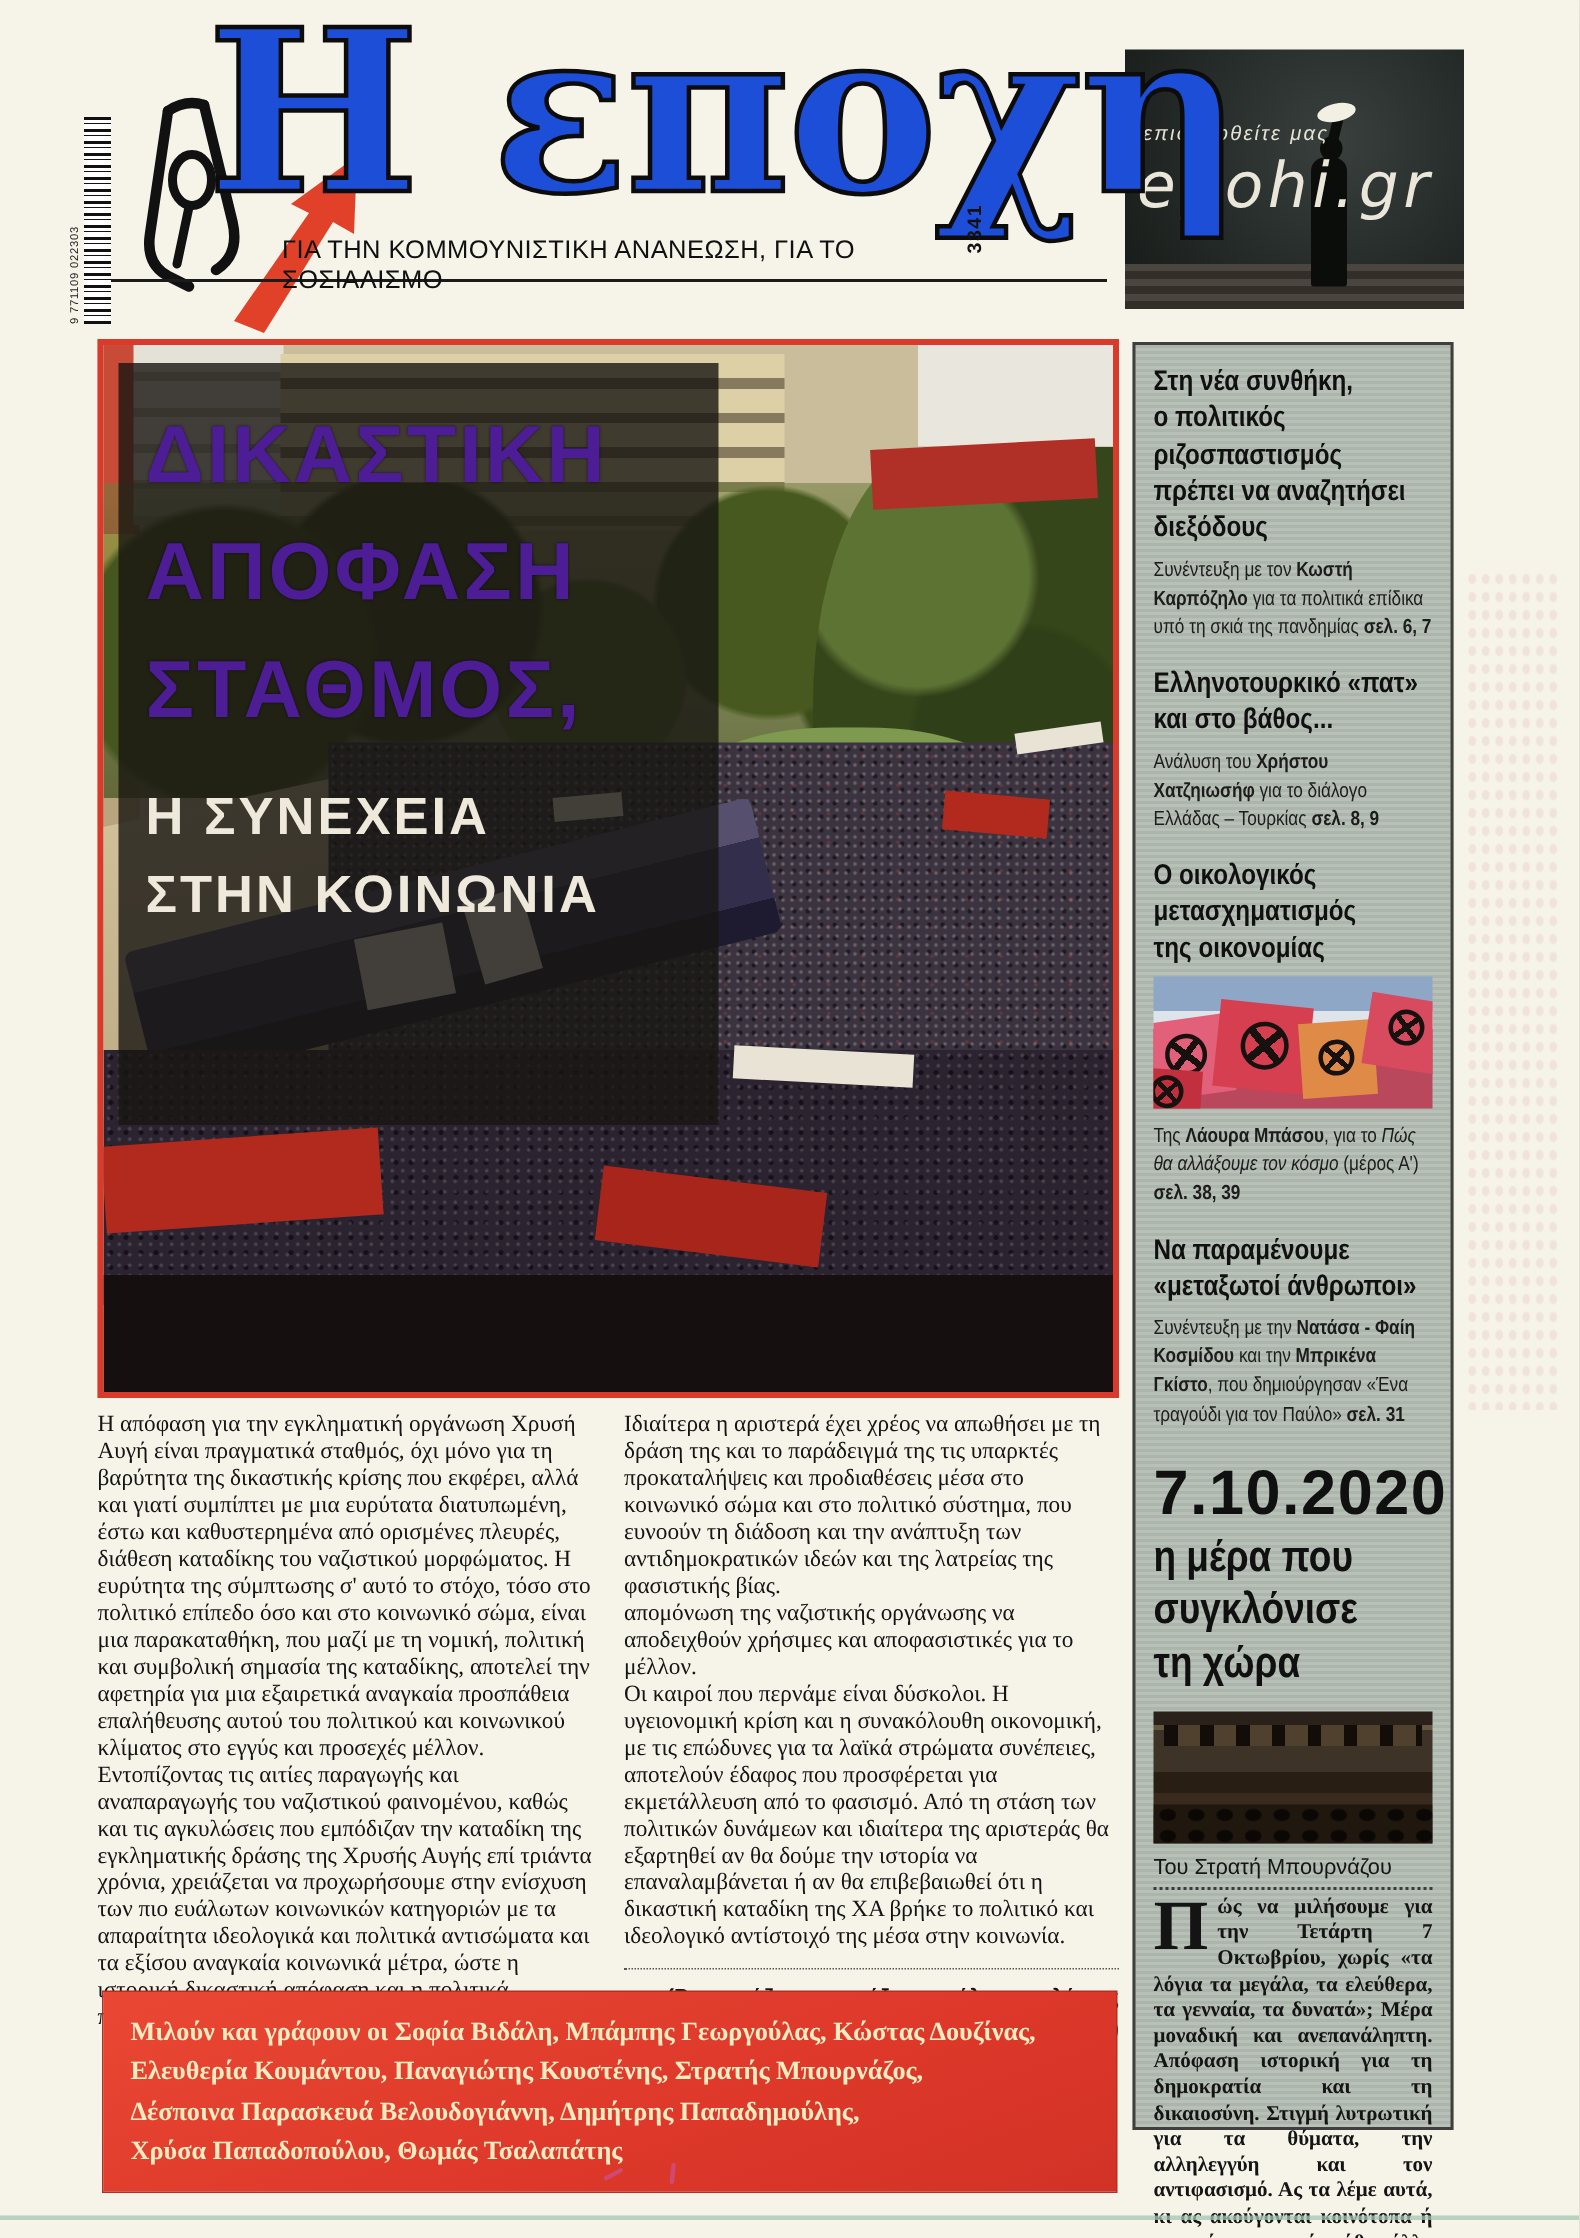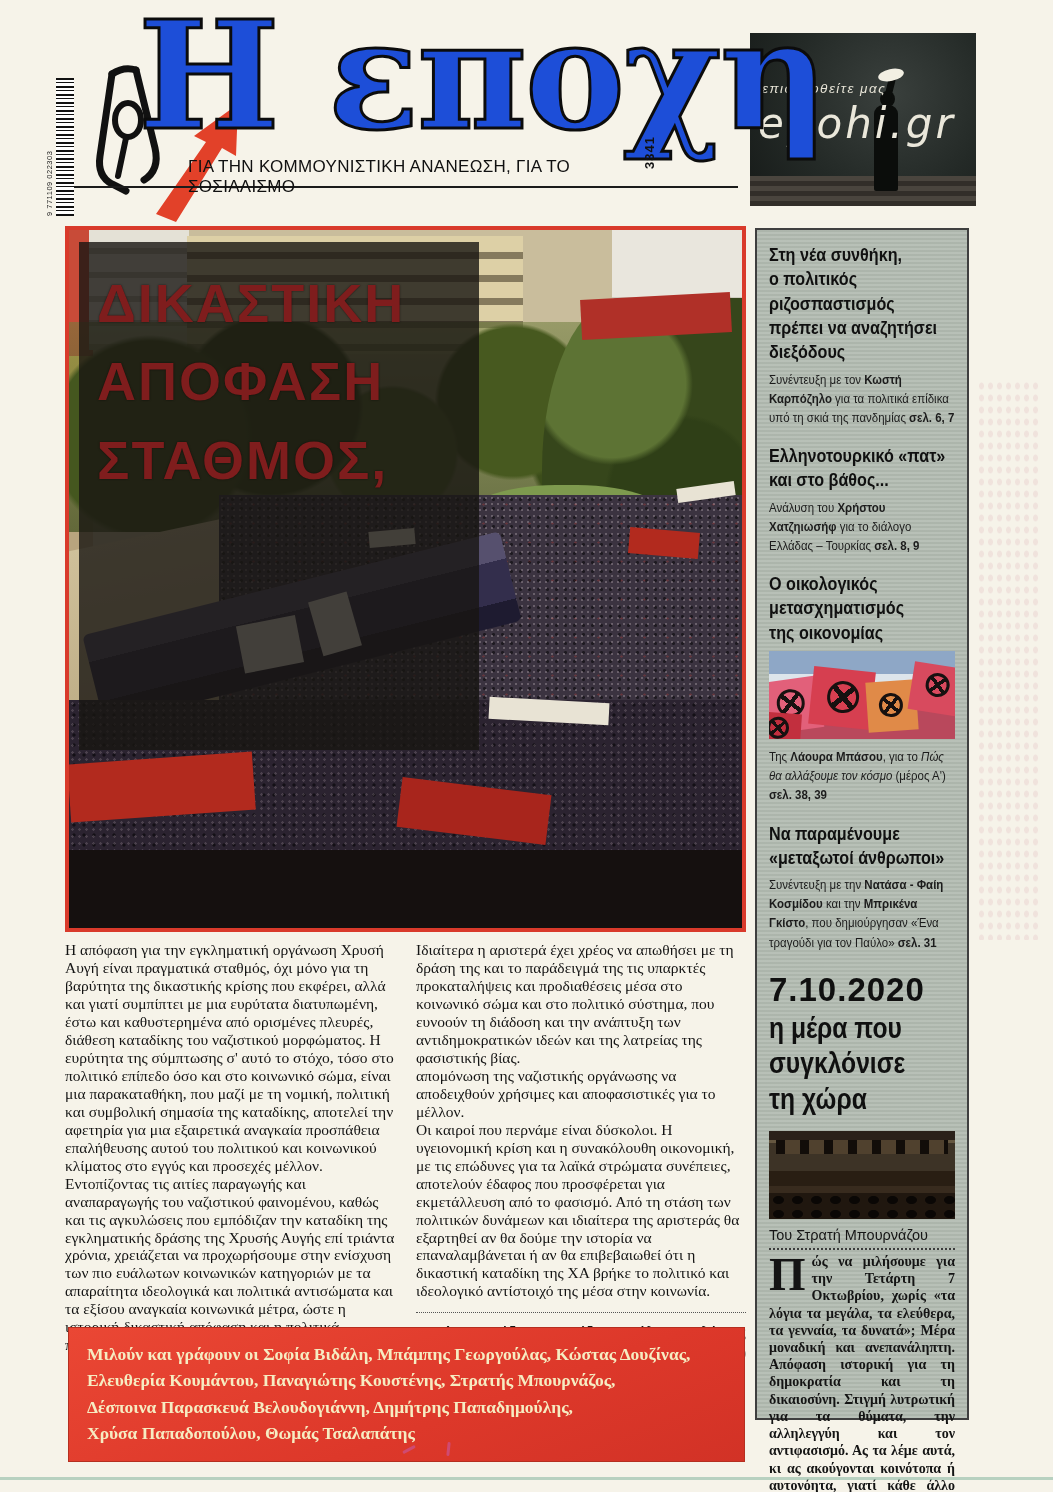--- a/index.html
+++ b/index.html
@@ -91,21 +91,21 @@
   .r2{left:330px;top:556px;width:150px;height:50px;transform:rotate(7deg);background:#a8251c;}
   .r3{left:512px;top:66px;width:150px;height:40px;transform:rotate(-3deg);background:#b03028;}
   .r4{left:560px;top:300px;width:70px;height:26px;transform:rotate(5deg);}
   .ph-white{position:absolute;background:#e8e3d4;}
   .w1{left:300px;top:300px;width:46px;height:16px;transform:rotate(-5deg);}
   .w2{left:420px;top:470px;width:120px;height:22px;transform:rotate(3deg);}
   .w3{left:608px;top:255px;width:58px;height:14px;transform:rotate(-8deg);}
   .ph-overlay{position:absolute;left:10px;top:12px;width:400px;height:508px;
     background:rgba(24,21,17,.80);padding:22px 14px 0 18px;box-sizing:border-box;}
   .ov-head{font-weight:700;font-size:54px;line-height:1.45;letter-spacing:2px;
-    color:#7f1d1d;white-space:pre-line;text-shadow:0 0 2px rgba(0,0,0,.6);}
+    color:#4c1d95;white-space:pre-line;text-shadow:0 0 2px rgba(0,0,0,.6);}
   .ov-sub{margin-top:20px;font-weight:700;font-size:35px;line-height:1.5;letter-spacing:2px;
     color:#efe9db;white-space:pre-line;}
 
   
   .body-cols{left:65px;top:941px;width:681px;display:flex;gap:21px;}
   .col{width:330px;font-family:"Liberation Serif",serif;font-size:15.5px;line-height:1.16;color:#141414;}
   .col p{margin:0;}
   .refer{margin-top:12px;border-top:1px dotted #555;padding-top:9px;
     font-family:"Liberation Sans",sans-serif;font-weight:700;font-size:14.5px;line-height:1.4;
     text-align:right;white-space:pre-line;}
@@ -137,21 +137,21 @@
   .xr{position:absolute;width:22px;height:22px;border:3px solid #171110;border-radius:50%;
     background:linear-gradient(45deg,transparent 43%,#171110 43% 57%,transparent 57%),
                linear-gradient(-45deg,transparent 43%,#171110 43% 57%,transparent 57%);}
   .court{background:linear-gradient(180deg,#2a211a 0 10%,#655740 10% 14%,#3d3326 14% 46%,#291e13 46% 62%,#382b1e 62% 78%,#140f0b 78%);}
   .court-judges{position:absolute;left:4%;top:10%;width:92%;height:16%;
     background:repeating-linear-gradient(90deg,#120d09 0 9px,#50412e 9px 24px);}
   .court-heads{position:absolute;left:0;bottom:0;width:100%;height:30%;
     background-image:radial-gradient(#0a0705 5px,transparent 6px);background-size:19px 14px;
     background-color:#20170f;}
   .sb-feature{margin-top:2px;display:flex;flex-direction:column;flex:1;}
-  .sb-date{font-size:33px;font-weight:700;letter-spacing:1px;color:#101010;}
+  .sb-date{font-size:42px;font-weight:700;letter-spacing:1px;color:#101010;}
   .sb-feat-title{margin:2px 0 8px;font-size:29px;line-height:1.22;font-weight:700;color:#101010;white-space:pre-line;}
   .sb-byline{font-size:14.5px;font-weight:400;padding-bottom:5px;border-bottom:2px dotted #3c3c3c;margin-bottom:3px;}
   .sb-text{margin:0;font-family:"Liberation Serif",serif;font-weight:700;font-size:14px;
     line-height:1.23;text-align:justify;color:#141414;}
   .dropcap{float:left;font-family:"Liberation Serif",serif;font-weight:700;font-size:47px;
     line-height:.78;padding:3px 6px 0 0;}
 
   
   .bottom-line{left:0;top:1477px;width:1053px;height:3px;background:#a3c6b2;opacity:.75;}
   .margin-noise{left:977px;top:380px;width:62px;height:560px;
@@ -214,20 +214,22 @@
     <div class="ph-crowd-front"></div>
     <div class="ph-red r1"></div>
     <div class="ph-red r2"></div>
     <div class="ph-red r4"></div>
     <div class="ph-white w2"></div>
     <div class="ph-bottom"></div>
     <div class="ph-overlay">
       <div class="ov-head">ΔΙΚΑΣΤΙΚΗ
 ΑΠΟΦΑΣΗ
 ΣΤΑΘΜΟΣ,</div>
+      <div class="ov-sub">Η ΣΥΝΕΧΕΙΑ
+ΣΤΗΝ ΚΟΙΝΩΝΙΑ</div>
     </div>
   </figure>
 
   <section class="abs body-cols">
     <div class="col">
       <p>Η απόφαση για την εγκληματική οργάνωση Χρυσή Αυγή είναι πραγματικά σταθμός, όχι μόνο για τη βαρύτητα της δικαστικής κρίσης που εκφέρει, αλλά και γιατί συμπίπτει με μια ευρύτατα διατυπωμένη, έστω και καθυστερημένα από ορισμένες πλευρές, διάθεση καταδίκης του ναζιστικού μορφώματος. Η ευρύτητα της σύμπτωσης σ' αυτό το στόχο, τόσο στο πολιτικό επίπεδο όσο και στο κοινωνικό σώμα, είναι μια παρακαταθήκη, που μαζί με τη νομική, πολιτική και συμβολική σημασία της καταδίκης, αποτελεί την αφετηρία για μια εξαιρετικά αναγκαία προσπάθεια επαλήθευσης αυτού του πολιτικού και κοινωνικού κλίματος στο εγγύς και προσεχές μέλλον.</p>
       <p>Εντοπίζοντας τις αιτίες παραγωγής και αναπαραγωγής  του ναζιστικού φαινομένου, καθώς και τις αγκυλώσεις που εμπόδιζαν  την καταδίκη της εγκληματικής δράσης της Χρυσής Αυγής επί τριάντα χρόνια,  χρειάζεται να προχωρήσουμε στην ενίσχυση των πιο ευάλωτων κοινωνικών κατηγοριών με τα απαραίτητα ιδεολογικά και πολιτικά αντισώματα και τα εξίσου αναγκαία κοινωνικά μέτρα,  ώστε η ιστορική δικαστική απόφαση και η πολιτικά πολύτιμη</p>
     </div>
     <div class="col">
       <p>Ιδιαίτερα η αριστερά έχει χρέος να απωθήσει με τη δράση της και το παράδειγμά της τις υπαρκτές προκαταλήψεις και προδιαθέσεις μέσα στο κοινωνικό σώμα και στο πολιτικό σύστημα, που ευνοούν τη διάδοση και την ανάπτυξη των αντιδημοκρατικών ιδεών και της λατρείας της φασιστικής βίας.</p>

